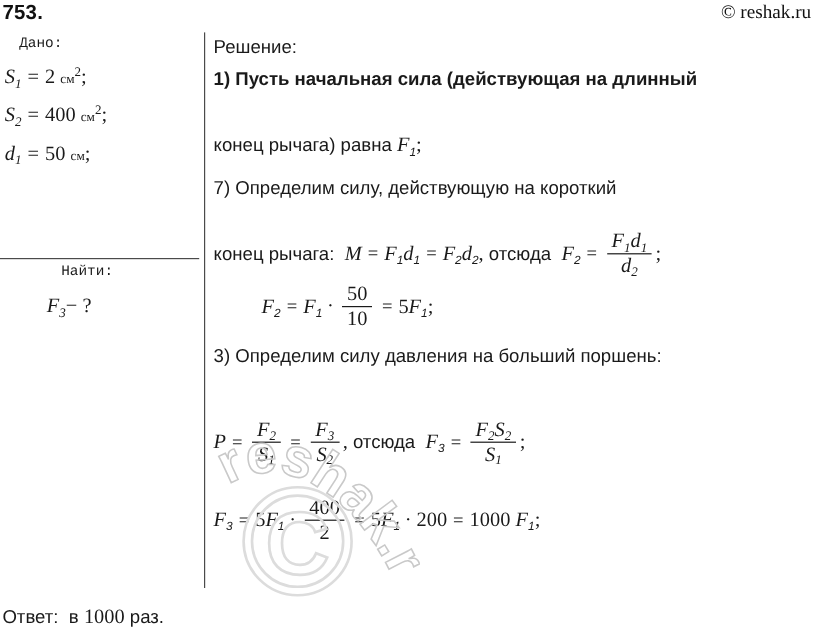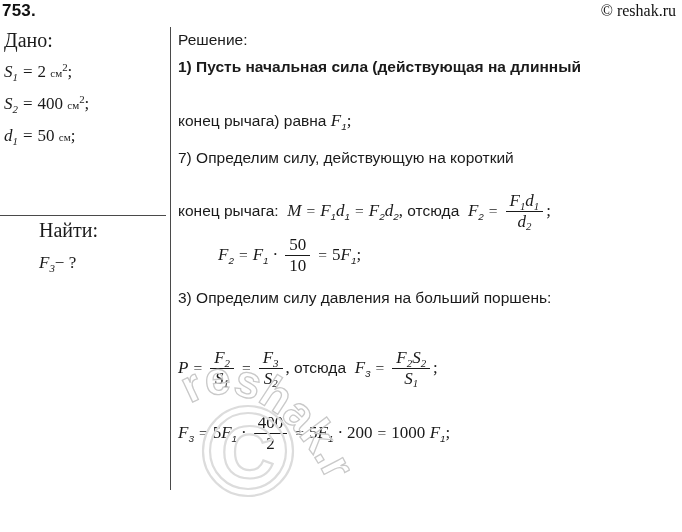--- a/index.html
+++ b/index.html
@@ -70,24 +70,24 @@
     width: 168px;
   }
   .find {
     position: absolute;
     left: 0px;
     top: 220px;
     width: 168px;
     margin-left: 35px;
   }
   .lbl {
-    font-family: Liberation Serif, serif;
-    font-size: 20px;
+    font-family: Liberation Mono, monospace;
+    font-size: 12px;
     color: #1a1a1a;
-    padding-left: 4px;
+    padding-left: 16px;
     line-height: 1.0;
   }
   .given .lbl { margin-bottom: 13px; }
   .find  .lbl { margin-bottom: 14px; }
 
   .mline {
     padding-left: 4px;
     font-size: 17px;
     line-height: 1.0;
     margin-bottom: 15px;
@@ -306,14 +306,17 @@
         <circle class="wm-circle" cx="62" cy="73" r="45"></circle>
         <circle class="wm-circle" cx="62" cy="73" r="38"></circle>
         <text class="wm-c-letter" x="62" y="100" text-anchor="middle">C</text>
       </g>
       <text class="wm-text">
         <textPath href="#wmArc" startOffset="0">reshak.ru</textPath>
       </text>
     </svg>
   </div>
 
+  <div class="answer">
+    <span>Ответ:</span>&nbsp;&nbsp;<span>в</span>&nbsp;<span class="mn">1000</span>&nbsp;<span>раз.</span>
+  </div>
 
 </div>
 
 </body></html>

